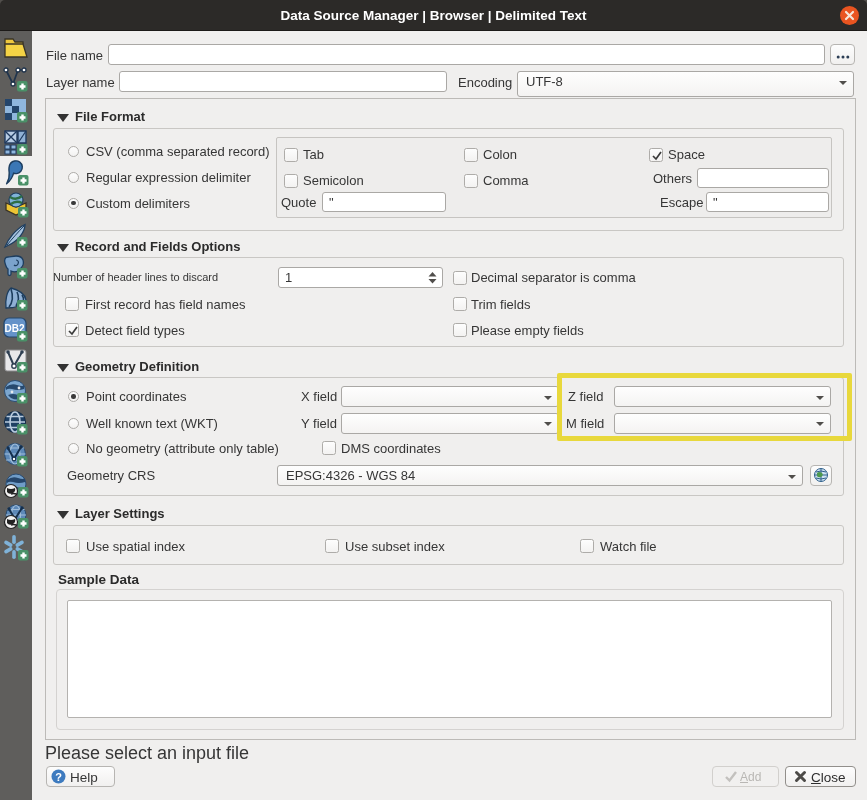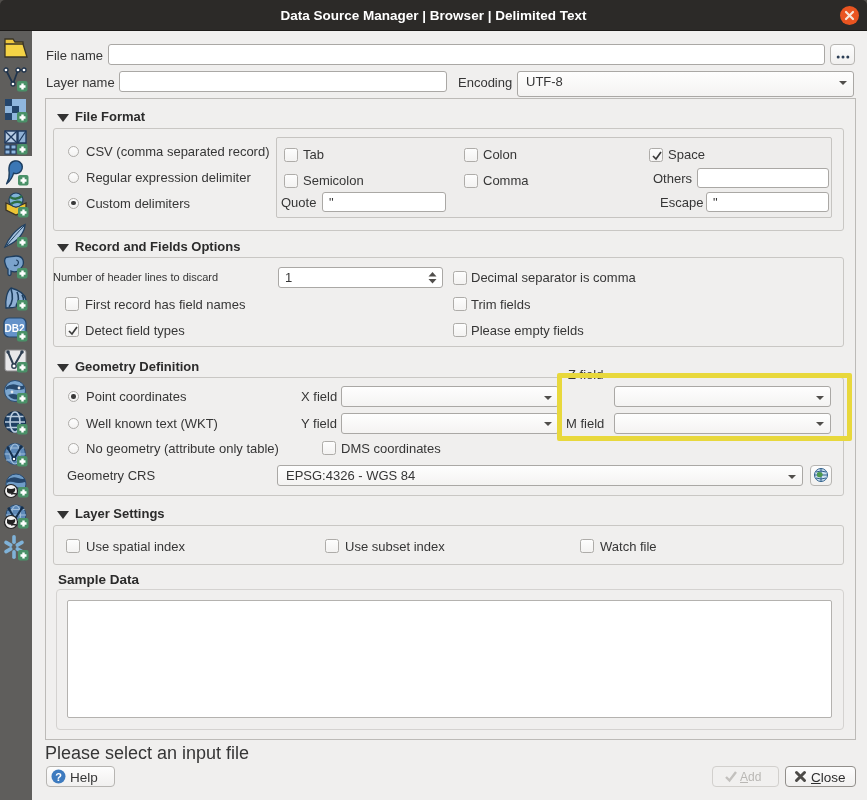--- a/index.html
+++ b/index.html
@@ -285,21 +285,21 @@
 
 <div class="gb" style="left:53px;top:377px;width:791px;height:119px;"></div>
 <div class="gt bld" style="left:53px;top:358.5px;"><span class="tri"></span>Geometry Definition</div>
 
 <div class="rb on" style="left:68px;top:391px;"></div>
 <div class="lbl" style="left:86px;top:389px;">Point coordinates</div>
 <div class="lbl" style="left:301px;top:389px;">X field</div>
 <div class="combo" style="left:341px;top:386px;width:218px;height:21px;">
     <span class="ar"></span>
   </div>
-<div class="lbl" style="left:568px;top:367px;">Z field</div>
+<div class="lbl" style="left:568px;top:389px;">Z field</div>
 <div class="combo" style="left:614px;top:386px;width:217px;height:21px;">
     <span class="ar"></span>
   </div>
 
 <div class="rb" style="left:68px;top:417.5px;"></div>
 <div class="lbl" style="left:86px;top:415.5px;">Well known text (WKT)</div>
 <div class="lbl" style="left:301px;top:415.5px;">Y field</div>
 <div class="combo" style="left:341px;top:412.5px;width:218px;height:21px;">
     <span class="ar"></span>
   </div>

